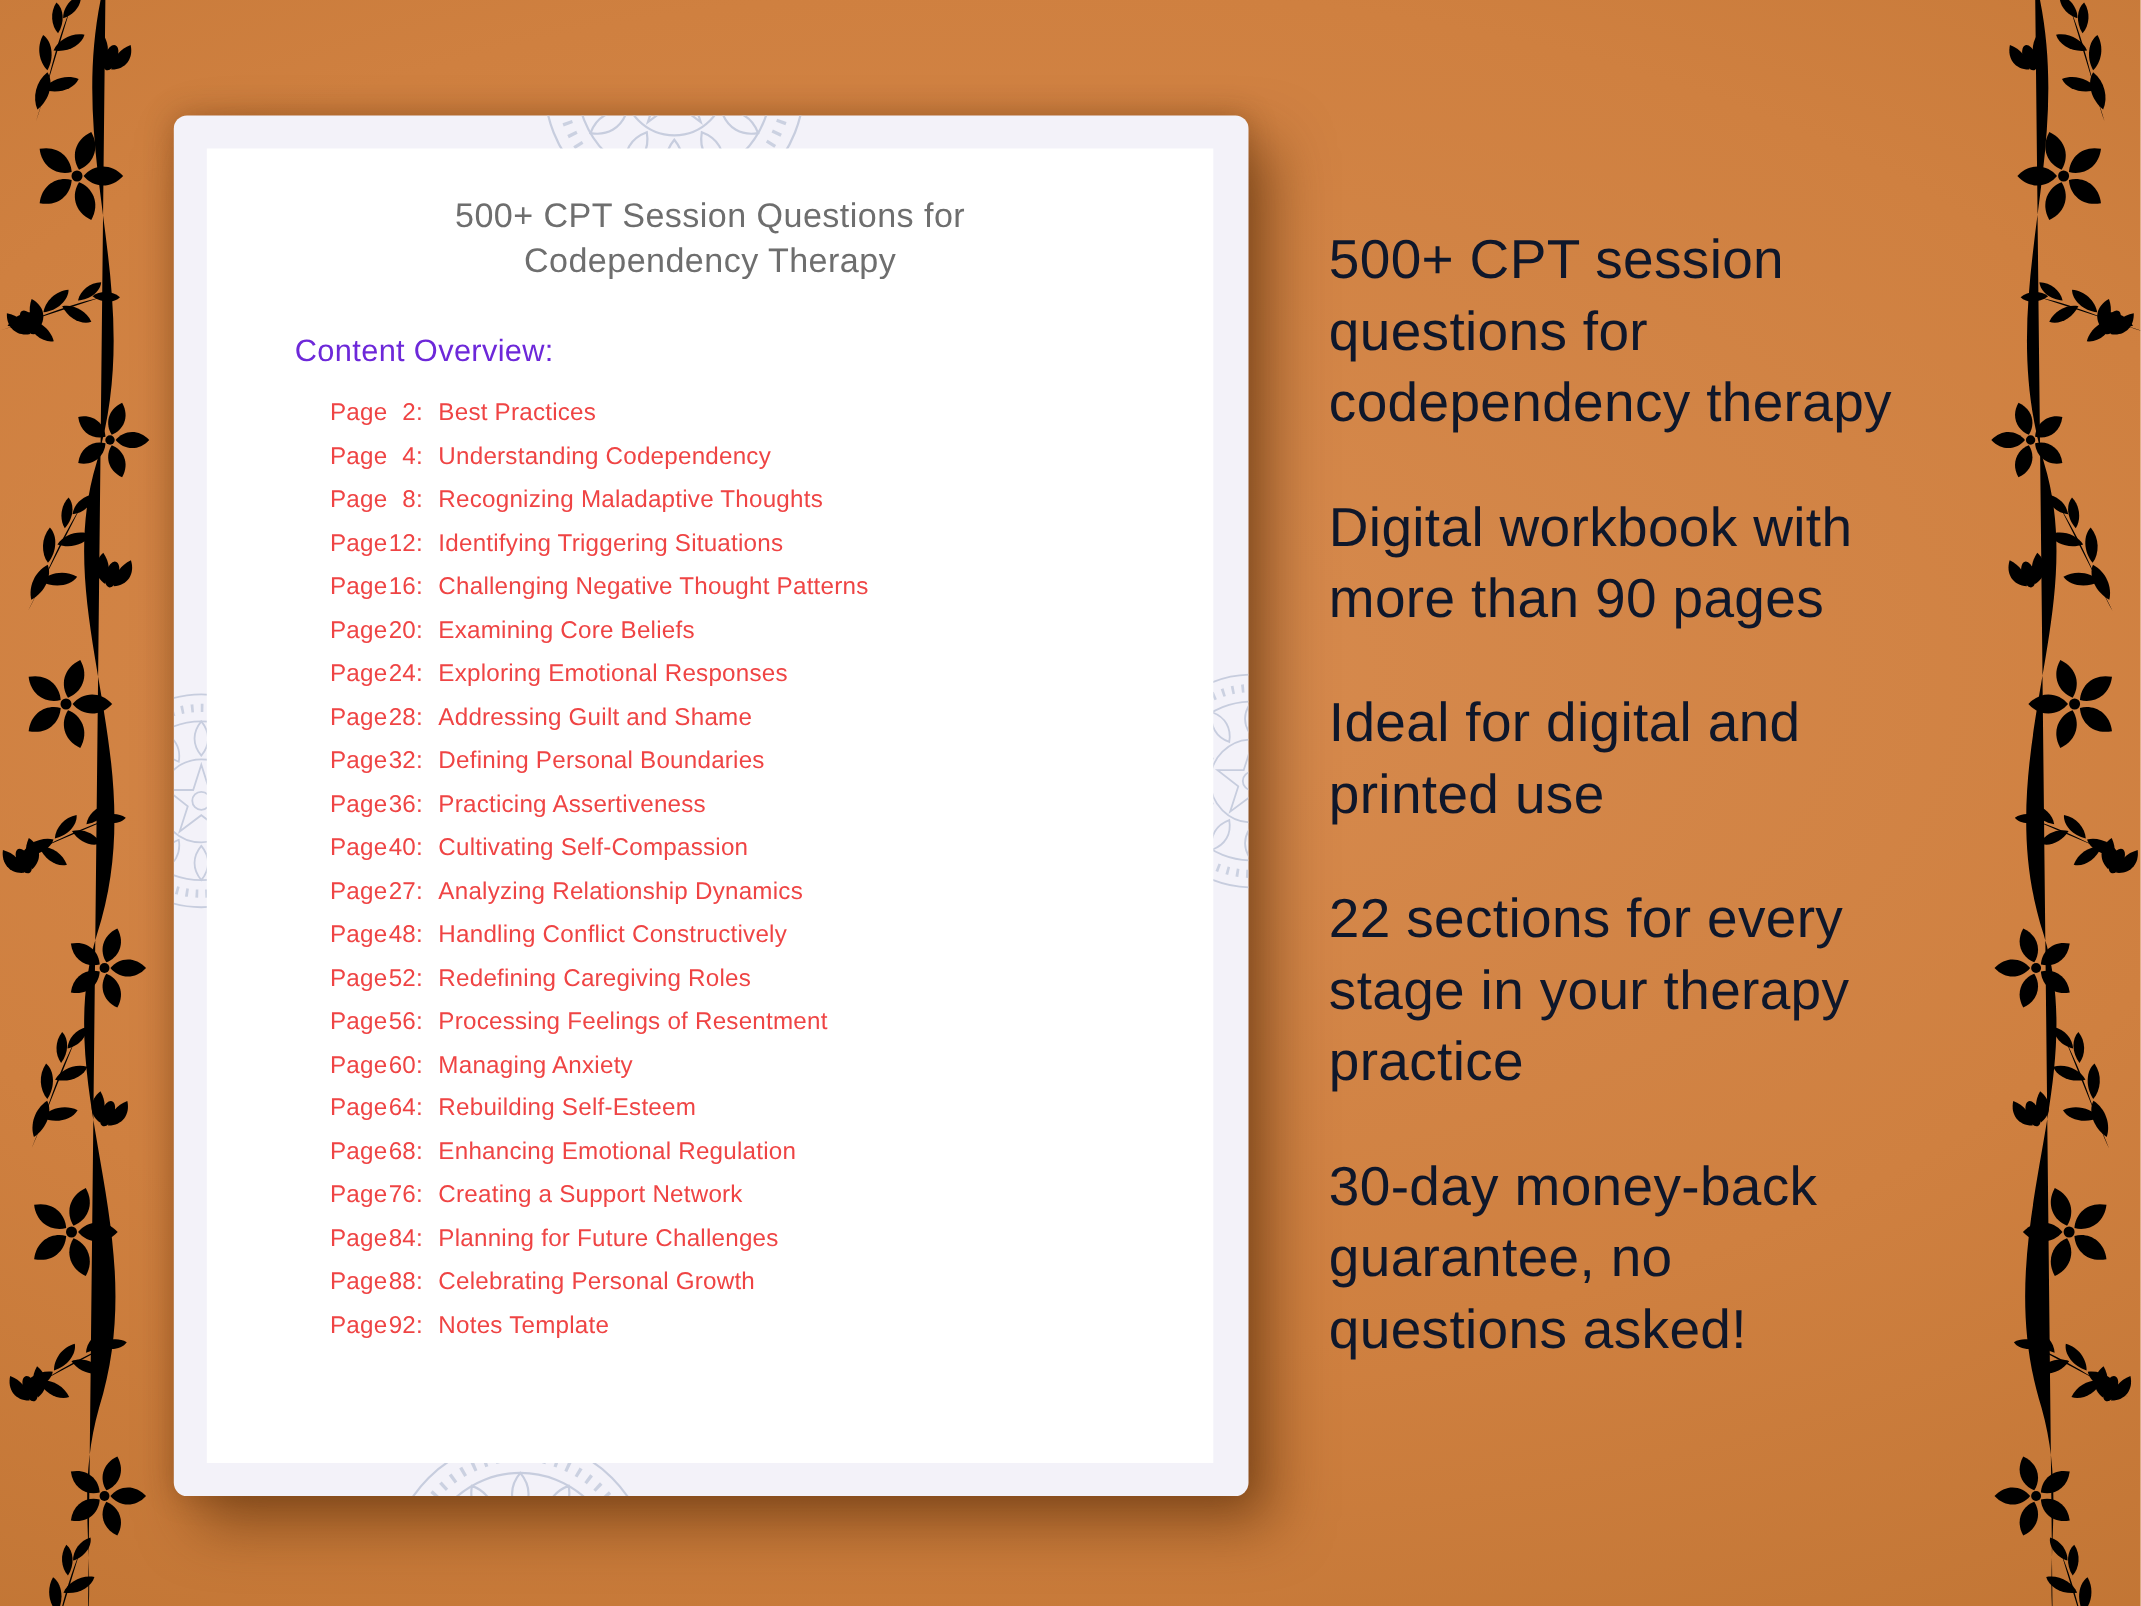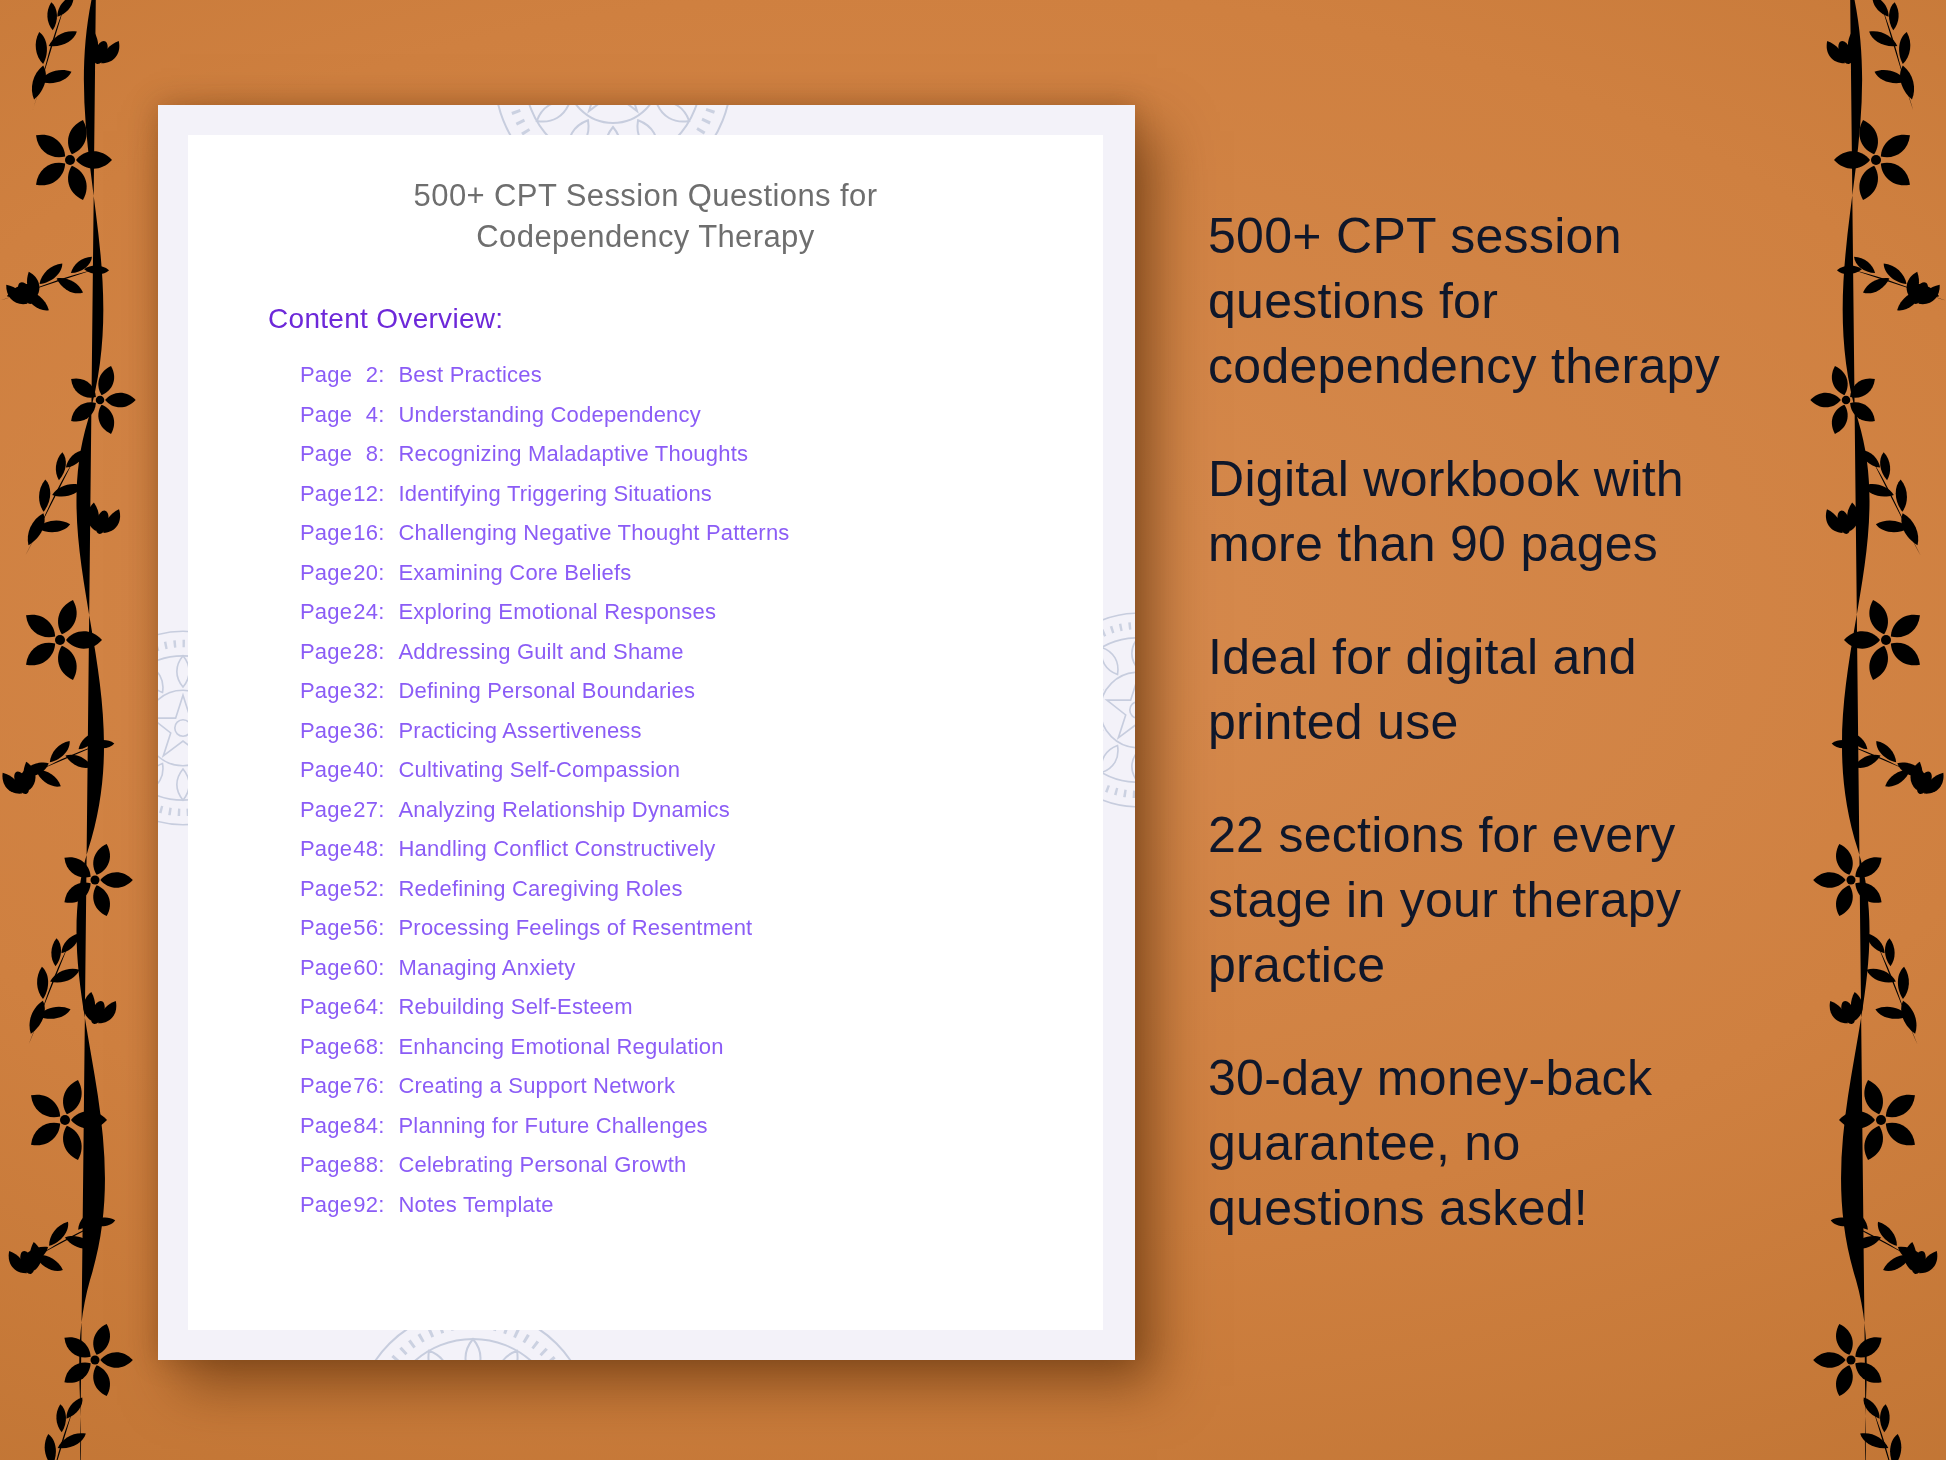--- a/index.html
+++ b/index.html
@@ -10,38 +10,39 @@
   }
   
   .vine{position:absolute;top:0;width:150px;height:1460px;pointer-events:none;}
   .vine-left{left:0;}
   .vine-right{right:0;transform:scaleX(-1);}
   
   .card{
     position:absolute;left:158px;top:105px;width:977px;height:1255px;
     background:#f3f2f9;overflow:hidden;
     box-shadow:22px 26px 52px rgba(84,41,7,.55), 0 0 26px rgba(84,41,7,.30);
+    border-radius:12px;
   }
   .mandalas{position:absolute;left:0;top:0;width:977px;height:1255px;}
   .mandalas *{vector-effect:none;}
   .mnd{fill:none;stroke:#c7cdde;stroke-width:2;}
   .mnd-braid{stroke-width:9;stroke-dasharray:3 8;opacity:.9;}
   .page{
     position:absolute;left:30px;top:30px;width:915px;height:1195px;
     background:#ffffff;
   }
   .doc-title{
     margin:40px 0 0 0;text-align:center;white-space:pre-line;
     font-size:31px;line-height:41px;letter-spacing:.4px;color:#6e6e6e;
   }
   .overview-heading{
     margin:46px 0 0 80px;font-size:28px;letter-spacing:.3px;color:#6d28d9;
   }
   .toc{margin:20px 0 0 112px;}
-  .toc-row{height:39.5px;line-height:39.5px;font-size:22px;letter-spacing:.2px;color:#8b5cf6;white-space:nowrap;}
+  .toc-row{height:39.5px;line-height:39.5px;font-size:22px;letter-spacing:.2px;color:#ef4444;white-space:nowrap;}
   .toc-row .num{display:inline-block;width:26px;text-align:right;}
   .toc-row .ti{margin-left:14px;}
   
   .promo{position:absolute;left:1208px;top:204px;width:724px;color:#0f172a;}
   .promo p{
     margin:0 0 48px 0;font-size:50px;line-height:65px;font-weight:300;
     letter-spacing:.3px;white-space:pre-line;
   }
 </style>
 </head>

